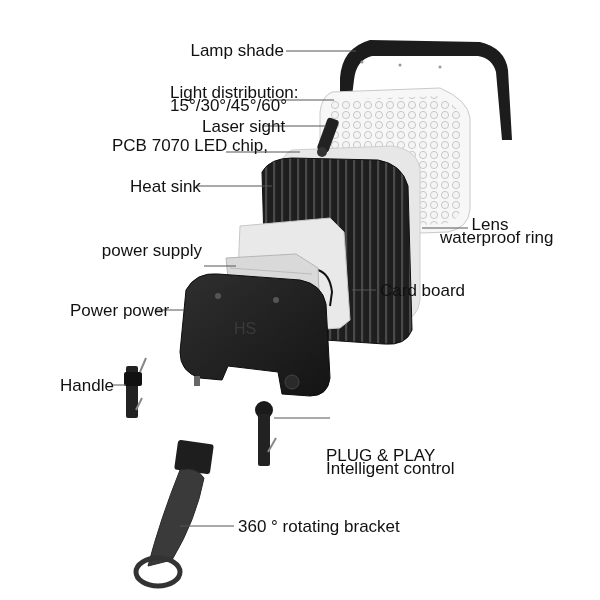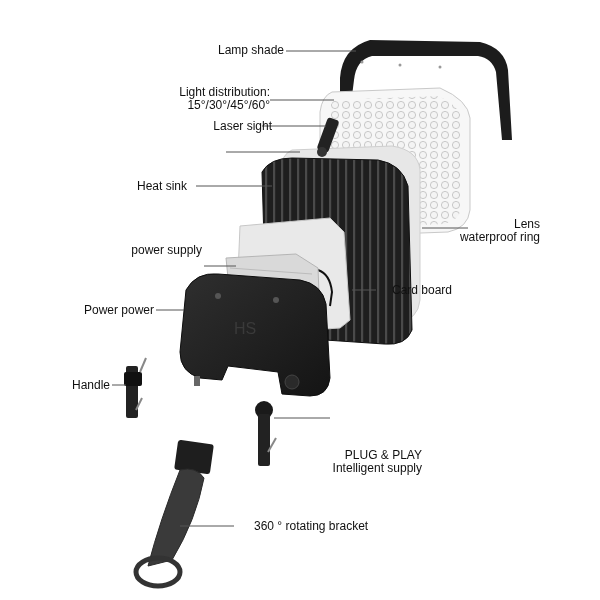--- a/index.html
+++ b/index.html
@@ -1,20 +1,20 @@
 <!DOCTYPE html>
 <html><head>
 <meta charset="utf-8">
 <style>
   html, body { margin: 0; padding: 0; background: #ffffff; }
   #stage { position: relative; width: 600px; height: 600px; background: #ffffff; overflow: hidden; font-family: "Liberation Sans", sans-serif; }
   svg.art { position: absolute; left: 0; top: 0; }
-  .label { position: absolute; font-size: 12px; color: #111; line-height: 13px; white-space: nowrap; }
+  .label { position: absolute; font-size: 17px; color: #111; line-height: 13px; white-space: nowrap; }
   .label.r { text-align: right; }
-  .label.c { text-align: right; }
+  .label.c { text-align: center; }
 </style>
 </head>
 <body>
 
 <div id="stage">
   <svg class="art" width="600" height="600" viewBox="0 0 600 600">
     <defs>
       <pattern id="lensdots" width="11" height="10" patternUnits="userSpaceOnUse">
         <circle cx="5" cy="5" r="3.6" fill="#f4f4f4" stroke="#bdbdbd" stroke-width="0.8"></circle>
       </pattern>
@@ -107,28 +107,29 @@
     </g>
   </svg>
 
   <div class="label r" style="left:190px;top:44px;width:94px;">Lamp shade</div>
   <div class="label c" style="left:170px;top:86px;width:100px;">
     <div>Light distribution:</div>
     <div>15°/30°/45°/60°</div>
   </div>
   <div class="label r" style="left:202px;top:120px;width:70px;">Laser sight</div>
   <div class="label c" style="left:112px;top:139px;width:114px;">
+    <div>PCB 7070 LED chip,</div>
   </div>
   <div class="label r" style="left:130px;top:180px;width:64px;text-align:center;">Heat sink</div>
   <div class="label c" style="left:440px;top:218px;width:100px;">
     <div>Lens</div>
     <div>waterproof ring</div>
   </div>
   <div class="label r" style="left:100px;top:244px;width:102px;">power supply</div>
-  <div class="label" style="left:380px;top:284px;padding-left:12px;">Card board</div>
+  <div class="label" style="left:368px;top:284px;padding-left:12px;">Card board</div>
   <div class="label r" style="left:70px;top:304px;width:84px;">Power power</div>
   <div class="label r" style="left:60px;top:379px;width:50px;">Handle</div>
   <div class="label c" style="left:326px;top:406px;width:96px;margin-top:43px;">
     <div>PLUG &amp; PLAY</div>
-    <div>Intelligent supply</div>
+    <div>Intelligent control</div>
   </div>
-  <div class="label" style="left:238px;top:520px;margin-left:16px;">360 ° rotating bracket</div>
+  <div class="label" style="left:238px;top:520px;">360 ° rotating bracket</div>
 </div>
 
 </body></html>

